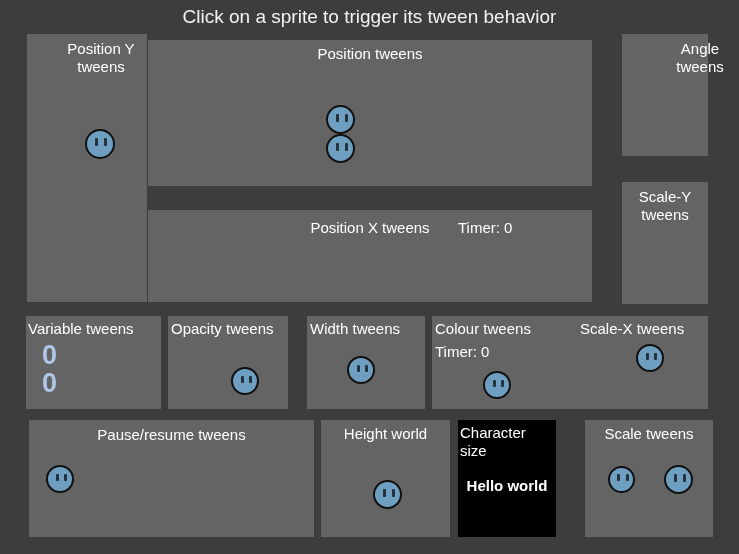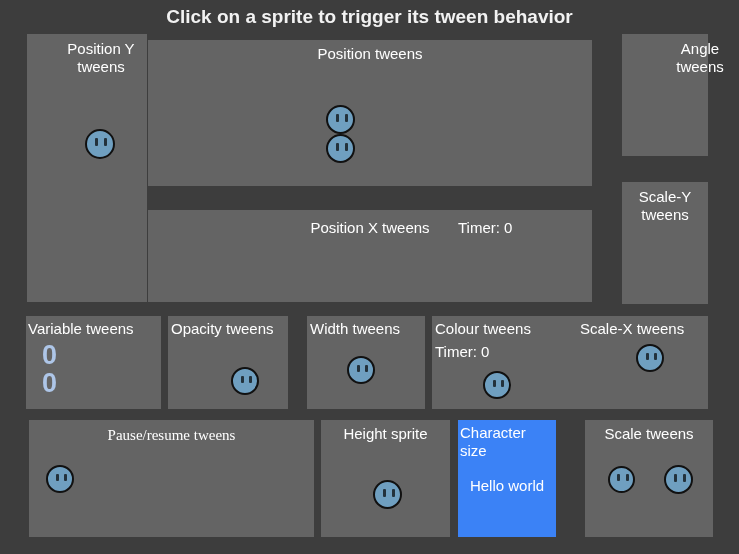--- a/index.html
+++ b/index.html
@@ -22,21 +22,21 @@
     height: 554px;
     background: #3d3d3d;
   }
   .page-title {
     position: absolute;
     left: 0;
     top: 6px;
     width: 739px;
     text-align: center;
     font-size: 19px;
-    font-weight: bold;
+    font-weight: normal;
     color: #f2f2f2;
     letter-spacing: 0px;
   }
   .panel {
     position: absolute;
     background: #646464;
     box-sizing: border-box;
   }
   .panel-label {
     position: absolute;
@@ -151,36 +151,36 @@
         </div>
       </div>
       <div class="panel" style="left: 577px; top: 316px; width: 131px; height: 93px; background: rgb(100, 100, 100);">
         <div class="panel-label lbl-left" style="top: 4px; left: 3px;">Scale-X tweens</div>
         <div class="sprite" style="left: 59px; top: 28px; width: 28px; height: 28px; background: rgb(111, 159, 192); border-color: rgb(17, 17, 17);">
           <span class="eye" style="left: 8px; top: 7px; width: 3px; height: 7px; background: rgb(35, 50, 60);"></span>
           <span class="eye" style="left: 16px; top: 7px; width: 3px; height: 7px; background: rgb(35, 50, 60);"></span>
         </div>
       </div>
       <div class="panel" style="left: 29px; top: 420px; width: 285px; height: 117px; background: rgb(100, 100, 100);">
-        <div class="panel-label lbl-center" style="top: 6px; font-family: Liberation Serif, serif;">Pause/resume tweens</div>
+        <div class="panel-label lbl-center" style="top: 6px;">Pause/resume tweens</div>
         <div class="sprite" style="left: 17px; top: 45px; width: 28px; height: 28px; background: rgb(111, 159, 192); border-color: rgb(17, 17, 17);">
           <span class="eye" style="left: 8px; top: 7px; width: 3px; height: 7px; background: rgb(35, 50, 60);"></span>
           <span class="eye" style="left: 16px; top: 7px; width: 3px; height: 7px; background: rgb(35, 50, 60);"></span>
         </div>
       </div>
       <div class="panel" style="left: 321px; top: 420px; width: 129px; height: 117px; background: rgb(100, 100, 100);">
-        <div class="panel-label lbl-center" style="top: 5px;">Height sprite</div>
+        <div class="panel-label lbl-center" style="top: 5px;">Height world</div>
         <div class="sprite" style="left: 52px; top: 60px; width: 29px; height: 29px; background: rgb(111, 159, 192); border-color: rgb(17, 17, 17);">
           <span class="eye" style="left: 8px; top: 7px; width: 3px; height: 8px; background: rgb(35, 50, 60);"></span>
           <span class="eye" style="left: 17px; top: 7px; width: 3px; height: 8px; background: rgb(35, 50, 60);"></span>
         </div>
       </div>
-      <div class="panel" style="left: 458px; top: 420px; width: 98px; height: 117px; background: #3b82f6;">
+      <div class="panel" style="left: 458px; top: 420px; width: 98px; height: 117px; background: #000000;">
         <div class="panel-label lbl-left" style="top: 4px; left: 2px;">Character size</div>
-        <div class="hello-text" style="top: 57px;">Hello world</div>
+        <div class="hello-text" style="top: 57px; font-weight: bold;">Hello world</div>
       </div>
       <div class="panel" style="left: 585px; top: 420px; width: 128px; height: 117px; background: rgb(100, 100, 100);">
         <div class="panel-label lbl-center" style="top: 5px;">Scale tweens</div>
         <div class="sprite" style="left: 23px; top: 46px; width: 27px; height: 27px; background: rgb(111, 159, 192); border-color: rgb(17, 17, 17);">
           <span class="eye" style="left: 7px; top: 6px; width: 3px; height: 7px; background: rgb(35, 50, 60);"></span>
           <span class="eye" style="left: 16px; top: 6px; width: 3px; height: 7px; background: rgb(35, 50, 60);"></span>
         </div>
         <div class="sprite" style="left: 79px; top: 45px; width: 29px; height: 29px; background: rgb(111, 159, 192); border-color: rgb(17, 17, 17);">
           <span class="eye" style="left: 8px; top: 7px; width: 3px; height: 8px; background: rgb(35, 50, 60);"></span>
           <span class="eye" style="left: 17px; top: 7px; width: 3px; height: 8px; background: rgb(35, 50, 60);"></span>

